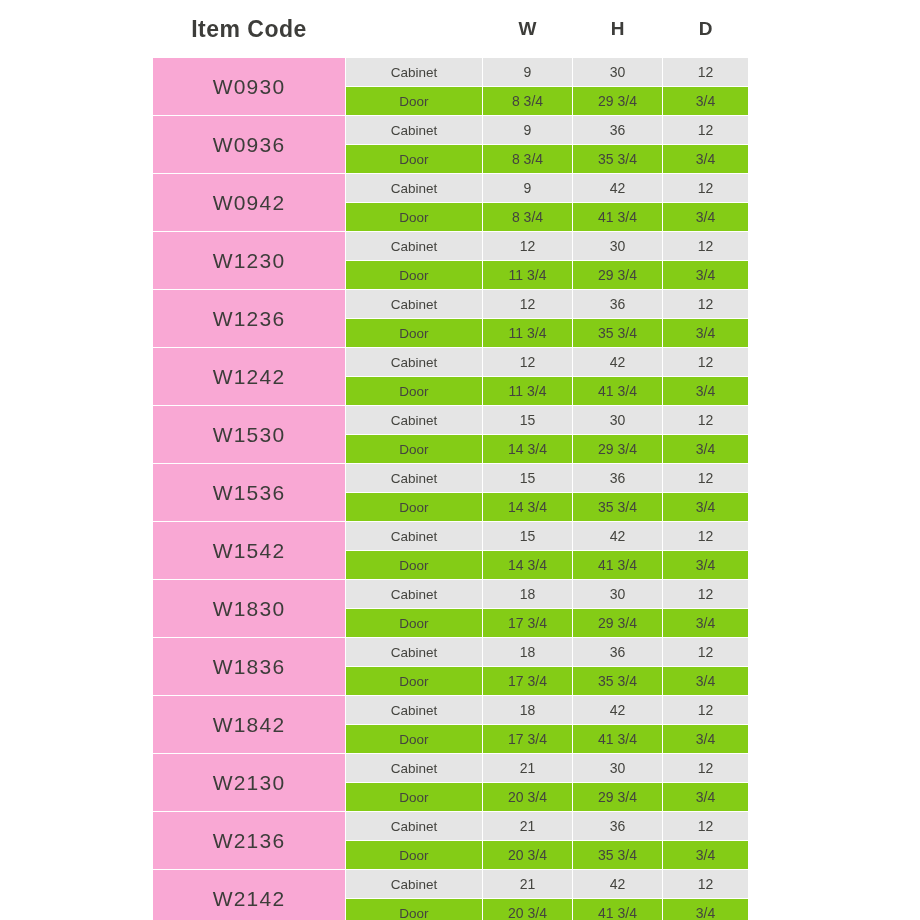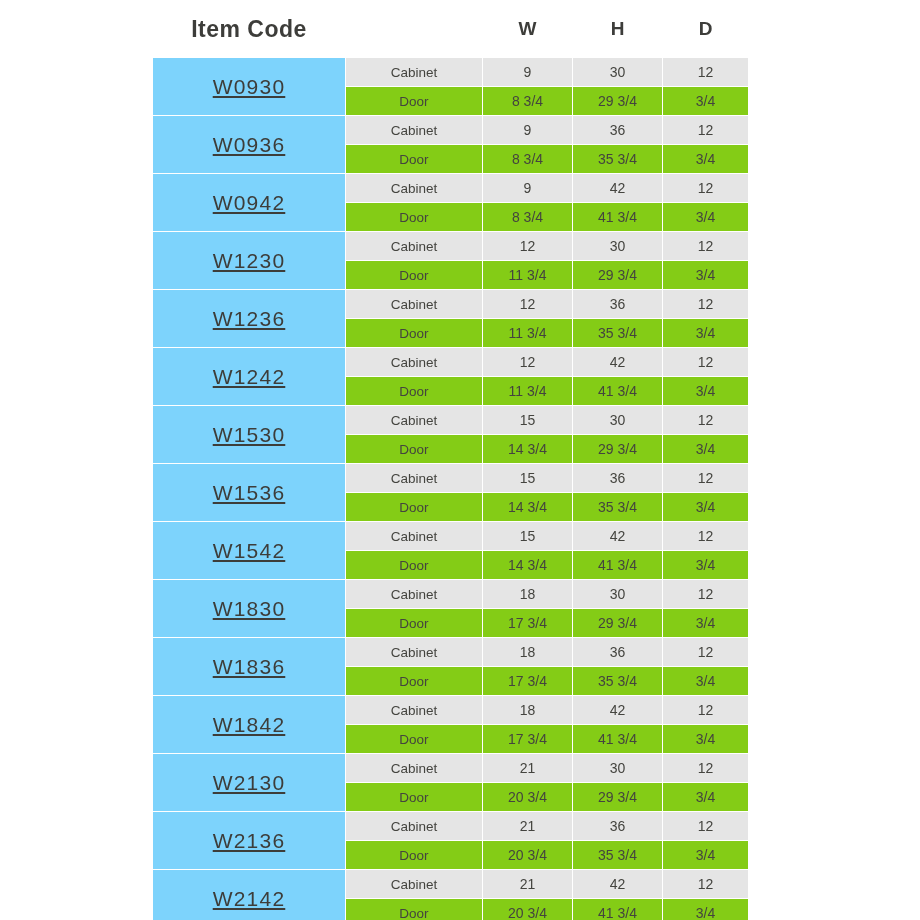--- a/index.html
+++ b/index.html
@@ -59,26 +59,25 @@
     background: #ffffff;
     color: #3d3d3a;
     font-size: 19px;
     height: 56px;
     border-right: 1px solid #d8d8cf;
   }
   .hdr-dim.last { border-right: 1px solid #ffffff; }
 
   
   td.code {
-    background: #7dd3fc;
+    background: #f9a8d4;
     font-size: 21px;
     color: #3d3d3a;
     letter-spacing: 1.2px;
     border: 1px solid #ffffff;
-    text-decoration: underline;
   }
   
   td.part {
     font-size: 13.5px;
     color: #44443f;
     text-align: left;
     padding-left: 12px;
     height: 28px;
   }
   td.val {

